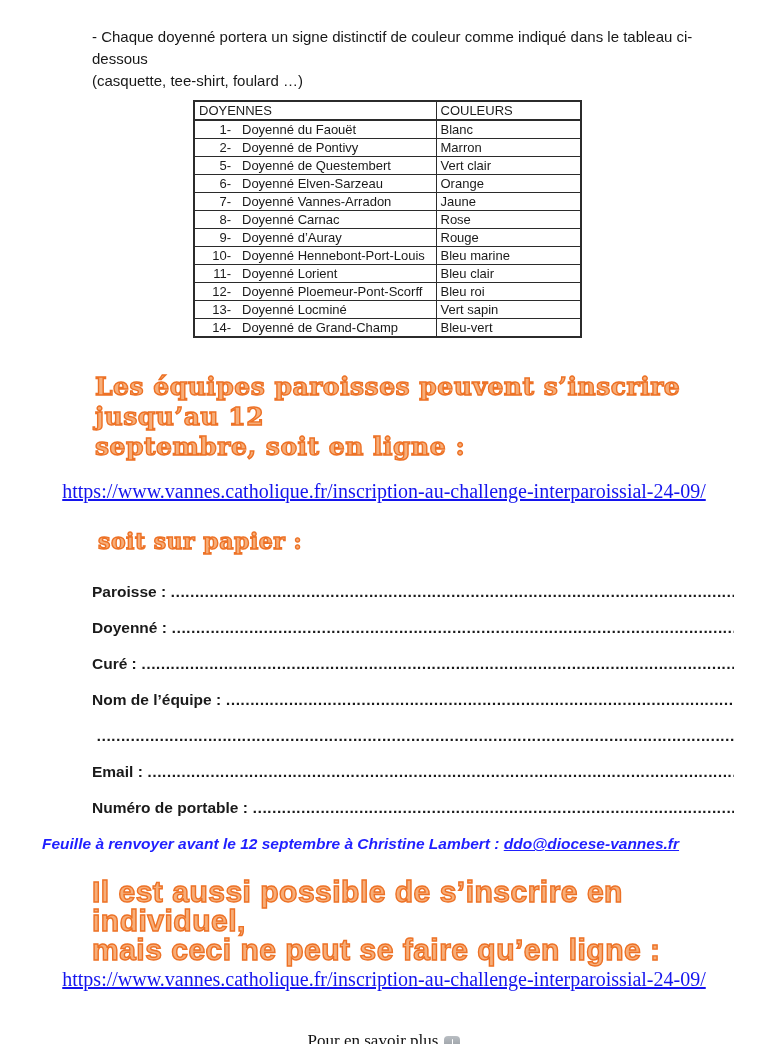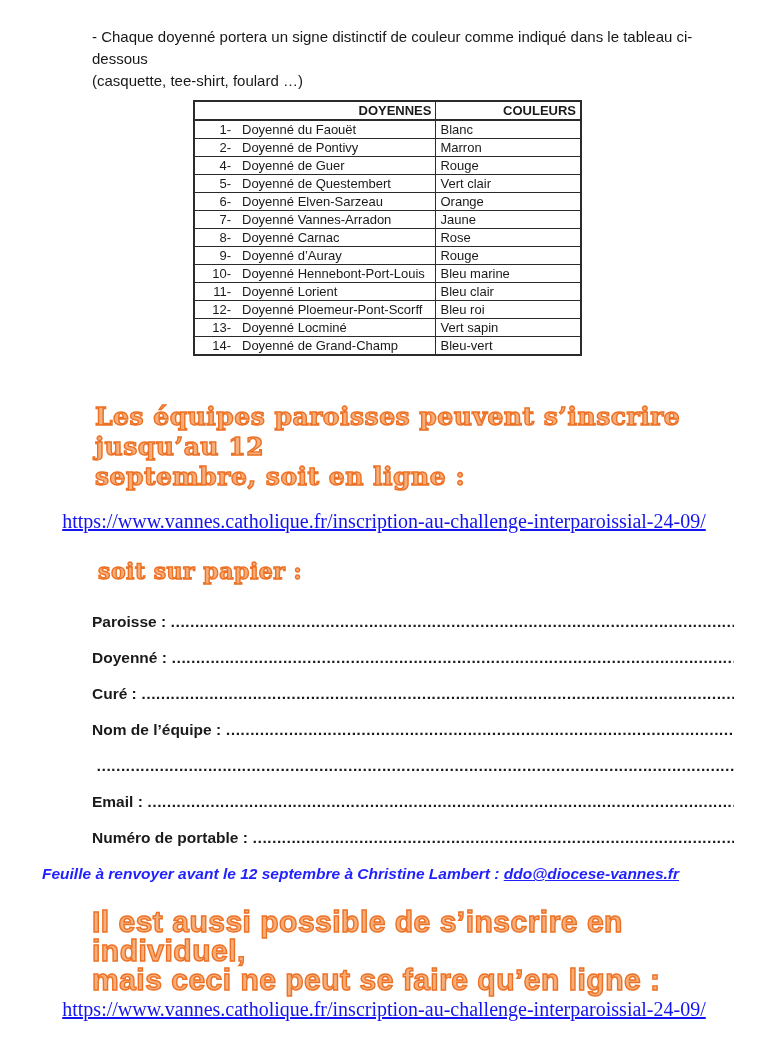--- a/index.html
+++ b/index.html
@@ -30,41 +30,41 @@
     color: #1a1a1a;
   }
   .doy-table th, .doy-table td {
     border: 1px solid #2b2b2b;
     padding: 1px 4px;
     height: 18px;
     line-height: 15px;
     vertical-align: middle;
   }
   .doy-table th {
-    font-weight: bold;
-    text-align: right;
+    font-weight: normal;
+    text-align: left;
     border-bottom-width: 2px;
   }
   .doy-table { border: 2px solid #2b2b2b; }
   .col-doyenne { width: 252px; }
   .col-couleur { width: 149px; padding-left: 10px; }
   .row-num { display: inline-block; width: 32px; text-align: right; }
   .row-name { margin-left: 11px; }
   
   .h-orange {
     font-weight: bold;
     color: var(--orange-fill, #F7AE79);
     -webkit-text-stroke: 1.4px var(--orange, #ED7125);
     letter-spacing: 0.5px;
   }
   .h-serif {
     font-family: "DejaVu Serif", serif;
     font-size: 25px;
     line-height: 30px;
-    margin: 46px 60px 0 95px;
+    margin: 34px 60px 0 95px;
   }
   .h-paper {
     font-family: "DejaVu Serif", serif;
     font-size: 22px;
     line-height: 28px;
     margin: 24px 0 0 98px;
   }
   .h-sans {
     font-family: "Liberation Sans", sans-serif;
     font-size: 30px;
@@ -151,24 +151,20 @@
     <tbody>
       <tr>
           <td class="col-doyenne"><span class="row-num">1-</span><span class="row-name">Doyenné du Faouët</span></td>
           <td class="col-couleur">Blanc</td>
         </tr>
       <tr>
           <td class="col-doyenne"><span class="row-num">2-</span><span class="row-name">Doyenné de Pontivy</span></td>
           <td class="col-couleur">Marron</td>
         </tr>
       <tr>
-          <td class="col-doyenne"><span class="row-num">4-</span><span class="row-name">Doyenné de Guer</span></td>
-          <td class="col-couleur">Rouge</td>
-        </tr>
-      <tr>
           <td class="col-doyenne"><span class="row-num">5-</span><span class="row-name">Doyenné de Questembert</span></td>
           <td class="col-couleur">Vert clair</td>
         </tr>
       <tr>
           <td class="col-doyenne"><span class="row-num">6-</span><span class="row-name">Doyenné Elven-Sarzeau</span></td>
           <td class="col-couleur">Orange</td>
         </tr>
       <tr>
           <td class="col-doyenne"><span class="row-num">7-</span><span class="row-name">Doyenné Vannes-Arradon</span></td>
           <td class="col-couleur">Jaune</td>

